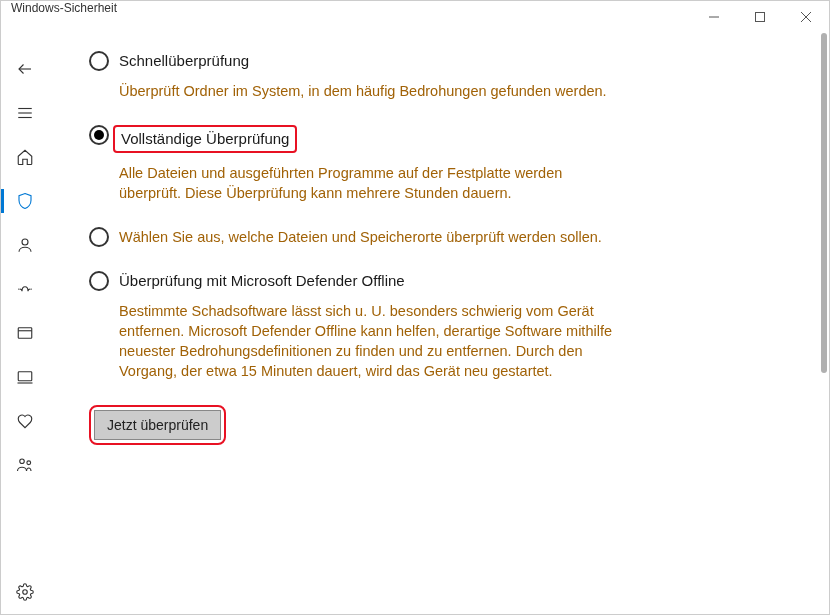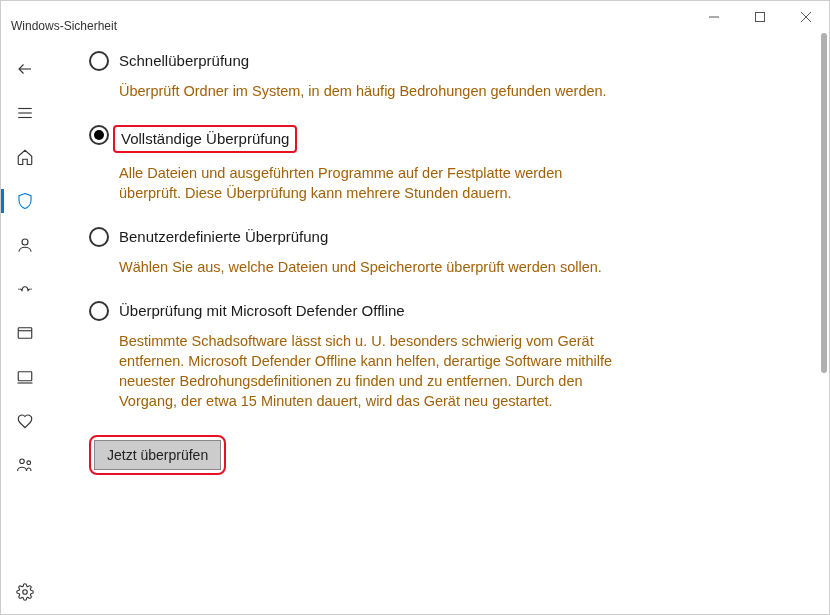--- a/index.html
+++ b/index.html
@@ -12,21 +12,21 @@
     width: 830px;
     height: 615px;
     overflow: hidden;
     border: 1px solid #ccc;
     display: flex;
     flex-direction: column;
   }
   .titlebar {
     height: 32px;
     display: flex;
-    align-items: flex-end;
+    align-items: flex-start;
     padding-left: 10px;
     font-size: 12px;
     color: #333;
     position: relative;
   }
   .winbtns {
     position: absolute;
     right: 0;
     top: 0;
     display: flex;
@@ -252,21 +252,20 @@
     </div>
 
     <div class="option">
       <div class="radio sel"></div>
       <span class="opt-title highlight-red">Vollständige Überprüfung</span>
       <div class="opt-desc">Alle Dateien und ausgeführten Programme auf der Festplatte werden überprüft. Diese Überprüfung kann mehrere Stunden dauern.</div>
     </div>
 
     <div class="option">
       <div class="radio"></div>
-      <span class="opt-title">Benutzerdefinierte Überprüfung</span>
       <div class="opt-desc">Wählen Sie aus, welche Dateien und Speicherorte überprüft werden sollen.</div>
     </div>
 
     <div class="option">
       <div class="radio"></div>
       <span class="opt-title">Überprüfung mit Microsoft Defender Offline</span>
       <div class="opt-desc">Bestimmte Schadsoftware lässt sich u. U. besonders schwierig vom Gerät entfernen. Microsoft Defender Offline kann helfen, derartige Software mithilfe neuester Bedrohungsdefinitionen zu finden und zu entfernen. Durch den Vorgang, der etwa 15 Minuten dauert, wird das Gerät neu gestartet.</div>
     </div>
 
     <span class="btn-wrap">

